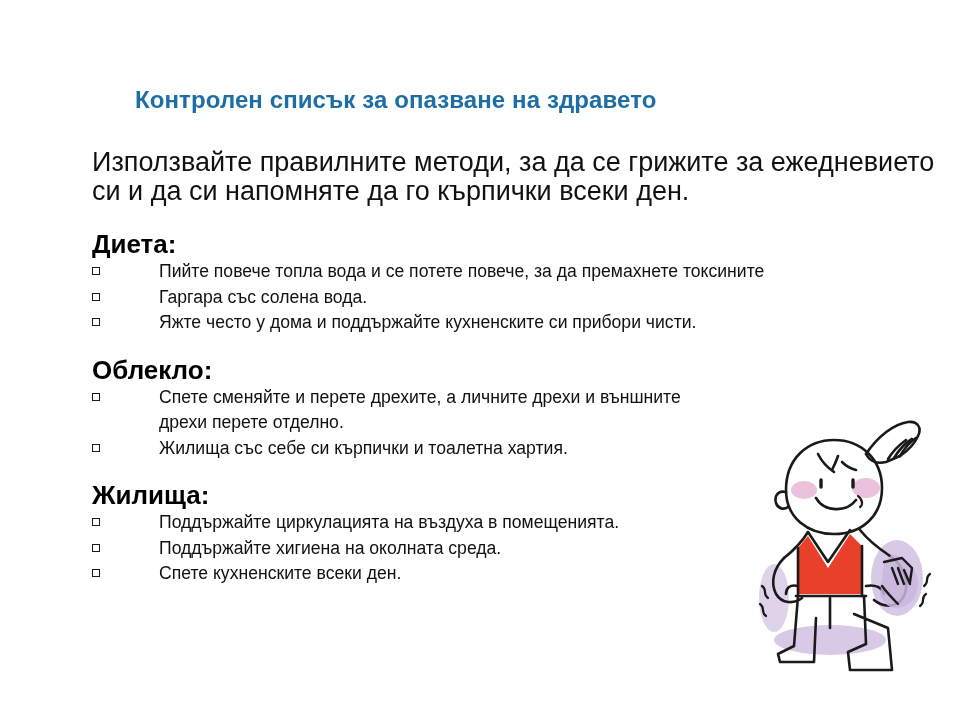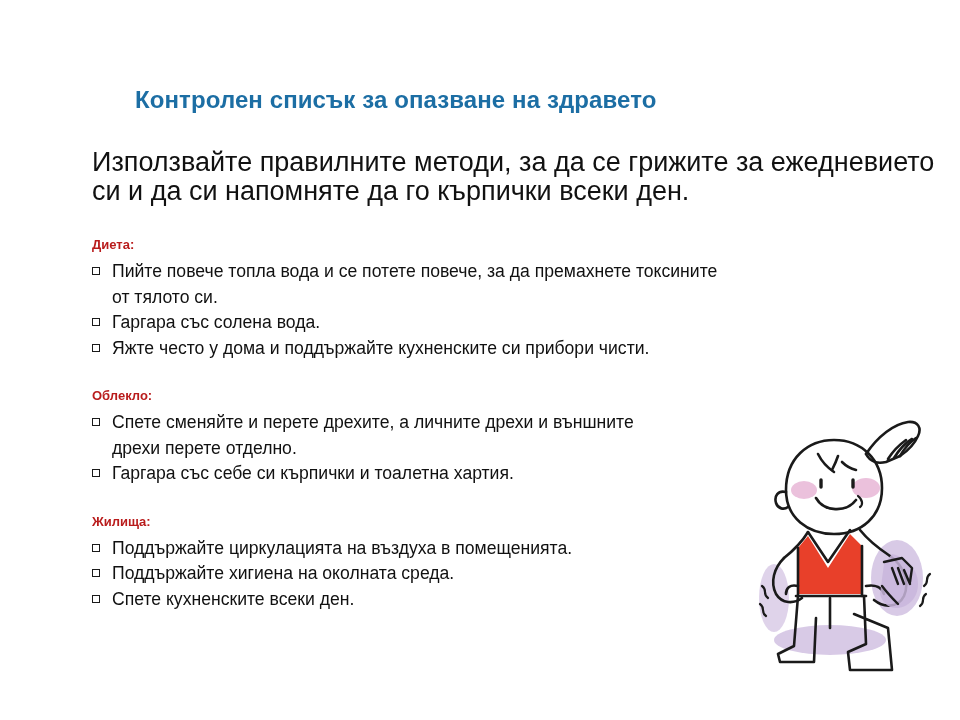--- a/index.html
+++ b/index.html
@@ -51,23 +51,23 @@
   #checklist {
     position: absolute;
     left: 92px;
     top: 232px;
     width: 790px;
   }
   .section { margin-bottom: 22px; }
   .section:last-child { margin-bottom: 0; }
 
   .section-heading {
-    font-size: 13px;
+    font-size: 26px;
     font-weight: bold;
-    color: #b91c1c;
+    color: #000000;
     line-height: 25px;
     margin-bottom: 2px;
     white-space: nowrap;
   }
 
   .item {
     position: relative;
     padding-left: 20px;
     font-size: 17.6px;
     line-height: 25.5px;
@@ -77,21 +77,21 @@
     position: absolute;
     left: 0px;
     top: 8px;
     width: 8px;
     height: 8px;
     box-sizing: border-box;
     border: 1.3px solid #1a1a1a;
     background: #ffffff;
   }
   .item .txt { display: block; }
-  .item .txt .ln { display: block; white-space: nowrap; }
+  .item .txt .ln { display: block; white-space: nowrap; margin-left: 47px; }
 
   
   #illustration {
     position: absolute;
     left: 742px;
     top: 418px;
     width: 218px;
     height: 290px;
   }
   #illustration svg { display: block; width: 100%; height: 100%; }
@@ -110,21 +110,20 @@
 
   <div id="checklist">
 
     <div class="section">
       <div class="section-heading">Диета:</div>
 
       <div class="item">
         <span class="box"></span>
         <span class="txt">
           <span class="ln">Пийте повече топла вода и се потете повече, за да премахнете токсините</span>
-          <span class="ln">от тялото си.</span>
         </span>
       </div>
 
       <div class="item">
         <span class="box"></span>
         <span class="txt">
           <span class="ln">Гаргара със солена вода.</span>
         </span>
       </div>
 
@@ -144,21 +143,21 @@
         <span class="box"></span>
         <span class="txt">
           <span class="ln">Спете сменяйте и перете дрехите, а личните дрехи и външните</span>
           <span class="ln">дрехи перете отделно.</span>
         </span>
       </div>
 
       <div class="item">
         <span class="box"></span>
         <span class="txt">
-          <span class="ln">Гаргара със себе си кърпички и тоалетна хартия.</span>
+          <span class="ln">Жилища със себе си кърпички и тоалетна хартия.</span>
         </span>
       </div>
     </div>
 
     <div class="section">
       <div class="section-heading">Жилища:</div>
 
       <div class="item">
         <span class="box"></span>
         <span class="txt">

